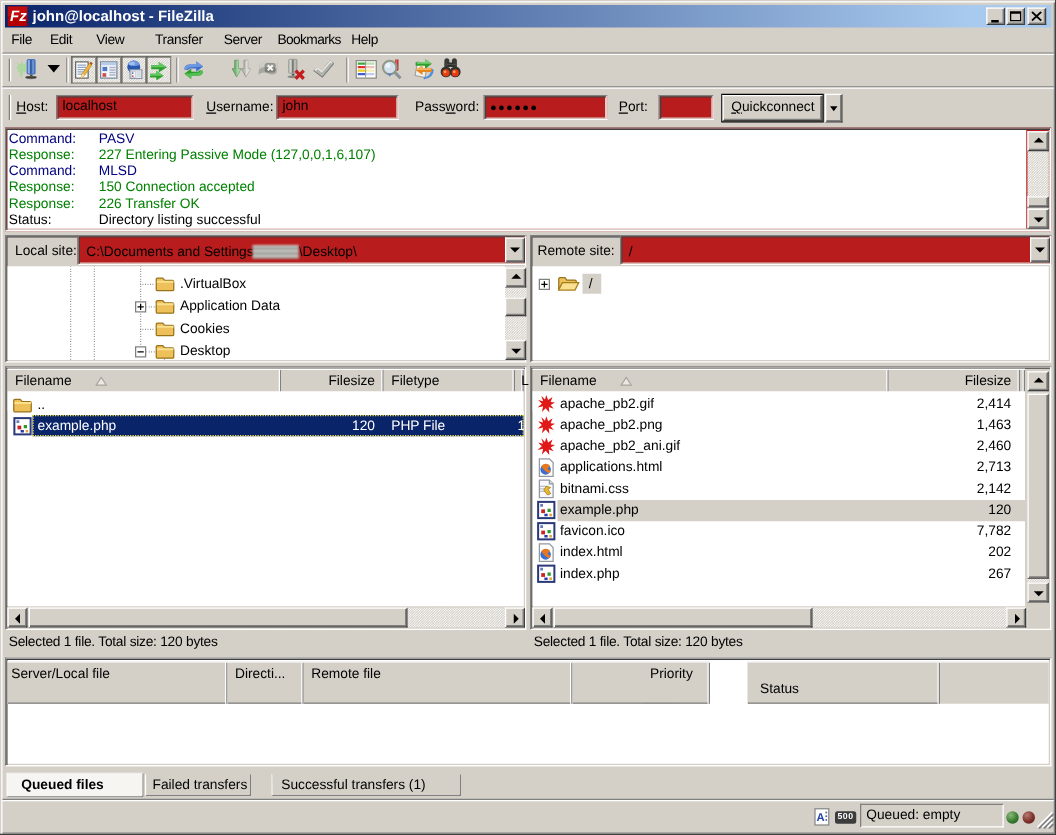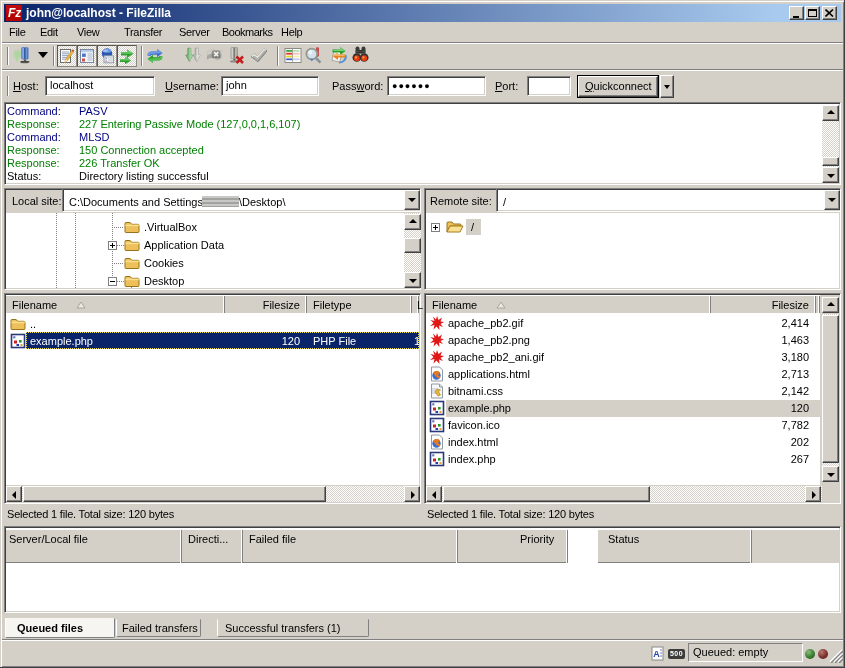--- a/index.html
+++ b/index.html
@@ -1,17 +1,17 @@
 <!DOCTYPE html>
 <html><head><meta charset="utf-8"><style>
 *{margin:0;padding:0;box-sizing:border-box}
 html,body{width:845px;height:668px;overflow:hidden}
 body{font:11px "Liberation Sans",sans-serif;background:#d4d0c8;position:relative;color:#000}
 .abs{position:absolute}
-.sunk{border:1px solid;border-color:#808080 #fff #fff #808080;box-shadow:inset 1px 1px 0 #404040,inset -1px -1px 0 #d4d0c8;background:#ffffff}
+.sunk{border:1px solid;border-color:#808080 #fff #fff #808080;box-shadow:inset 1px 1px 0 #404040,inset -1px -1px 0 #d4d0c8;background:#b91c1c}
 .tgl{border:1px solid;border-color:#56564e #8a8a82 #8a8a82 #56564e}
 .rais{border:1px solid;border-color:#fff #404040 #404040 #fff;box-shadow:inset -1px -1px 0 #808080,inset 1px 1px 0 #d4d0c8;background:#d4d0c8}
 .check{background-color:#d4d0c8;background-image:linear-gradient(45deg,#fff 25%,transparent 25%,transparent 75%,#fff 75%),linear-gradient(45deg,#fff 25%,transparent 25%,transparent 75%,#fff 75%);background-size:2px 2px;background-position:0 0,1px 1px}
 .vline{width:1px;background:#808080}
 .hline{height:1px;background:#808080}
 .wline{background:#fff}
 .lbl{line-height:20px;white-space:nowrap}
 u{text-decoration:underline}
 .sbtn{position:absolute;background:#d4d0c8;border:1px solid;border-color:#fff #404040 #404040 #fff;box-shadow:inset -1px -1px 0 #808080,inset 1px 1px 0 #d4d0c8}
 .tup{position:absolute;width:0;height:0;border:4px solid transparent;border-bottom:4px solid #000;border-top:none}
@@ -395,21 +395,21 @@
   <div class="abs" style="left:300px;top:4px;width:83px;text-align:right">2,414</div>
   <svg class="abs" style="left:3px;top:19px" width="16" height="16" viewBox="0 0 16 16">
       <path d="M8,1 L9.5,5 L13,2.5 L11.5,6.5 L15,7 L11.5,9 L14,12 L10,10.5 L10.5,15 L7.5,11.5 L4.5,14.5 L5.5,10 L1,11 L4.5,8 L1.5,5 L5.5,6 L4,1.5 L7,4.5 z" fill="#e01818"></path>
     </svg>
   <div class="abs" style="left:22px;top:21px">apache_pb2.png</div>
   <div class="abs" style="left:300px;top:21px;width:83px;text-align:right">1,463</div>
   <svg class="abs" style="left:3px;top:36px" width="16" height="16" viewBox="0 0 16 16">
       <path d="M8,1 L9.5,5 L13,2.5 L11.5,6.5 L15,7 L11.5,9 L14,12 L10,10.5 L10.5,15 L7.5,11.5 L4.5,14.5 L5.5,10 L1,11 L4.5,8 L1.5,5 L5.5,6 L4,1.5 L7,4.5 z" fill="#e01818"></path>
     </svg>
   <div class="abs" style="left:22px;top:38px">apache_pb2_ani.gif</div>
-  <div class="abs" style="left:300px;top:38px;width:83px;text-align:right">3,180</div>
+  <div class="abs" style="left:300px;top:38px;width:83px;text-align:right">2,460</div>
   <svg class="abs" style="left:3px;top:53px" width="16" height="16" viewBox="0 0 16 16">
       <path d="M2.5,1 h8 l3,3 v11 h-11 z" fill="#fff" stroke="#9098a0"></path>
       <circle cx="7.5" cy="9.5" r="4.2" fill="#3a6ed0"></circle>
       <path d="M4,7 a4.5,4.5 0 0 1 7,-0.5 l-2,2.5 l2.5,2 a4.2,4.2 0 0 1 -1.5,1.5 q-3,-1 -6,-5.5" fill="#e87820"></path>
     </svg>
   <div class="abs" style="left:22px;top:55px">applications.html</div>
   <div class="abs" style="left:300px;top:55px;width:83px;text-align:right">2,713</div>
   <svg class="abs" style="left:3px;top:70px" width="16" height="16" viewBox="0 0 16 16">
       <path d="M2.5,1 h8 l3,3 v11 h-11 z" fill="#f8f8fc" stroke="#9098a0"></path>
       <path d="M10.5,1 v3 h3" fill="#d8dce4" stroke="#9098a0"></path>
@@ -478,30 +478,30 @@
 <div class="abs" style="left:427px;top:508px;letter-spacing:-.2px">Selected 1 file. Total size: 120 bytes</div>
 
 <div class="abs sunk" style="left:4px;top:526px;width:837px;height:87px;background:#fff"></div>
 <div class="hdrc" style="left:6px;top:529px;width:176px">
     <span style="position:absolute;left:3px;top:3px">Server/Local file</span>
   </div>
 <div class="hdrc" style="left:182px;top:529px;width:61px">
     <span style="position:absolute;left:6px;top:3px">Directi...</span>
   </div>
 <div class="hdrc" style="left:243px;top:529px;width:215px">
-    <span style="position:absolute;left:6px;top:3px">Failed file</span>
+    <span style="position:absolute;left:6px;top:3px">Remote file</span>
   </div>
 <div class="hdrc" style="left:458px;top:529px;width:85px">
     <span style="position:absolute;right:7px;top:3px">Size</span>
   </div>
 <div class="hdrc" style="left:513px;top:529px;width:55px">
     <span style="position:absolute;left:7px;top:3px">Priority</span>
   </div>
 <div class="hdrc" style="left:598px;top:529px;width:154px">
-    <span style="position:absolute;left:10px;top:3px">Status</span>
+    <span style="position:absolute;left:10px;top:15px">Status</span>
   </div>
 <div class="hdrc" style="left:752px;top:529px;width:87px;box-shadow:none"></div>
 
 <div class="abs" style="left:5px;top:618px;width:110px;height:20px;background:#f6f5f2;border:1px solid;border-color:#f6f5f2 #808080 #808080 #fff;border-radius:0 0 2px 2px">
   <div style="position:absolute;left:11px;top:3px;font-weight:bold">Queued files</div>
 </div>
 <div class="abs" style="left:116px;top:619px;width:85px;height:18px;background:#d4d0c8;border:1px solid;border-color:#d4d0c8 #808080 #808080 #fff;border-radius:0 0 2px 2px">
   <div style="position:absolute;left:5px;top:2px">Failed transfers</div>
 </div>
 <div class="abs" style="left:217px;top:619px;width:152px;height:18px;background:#d4d0c8;border:1px solid;border-color:#d4d0c8 #808080 #808080 #fff;border-radius:0 0 2px 2px">

